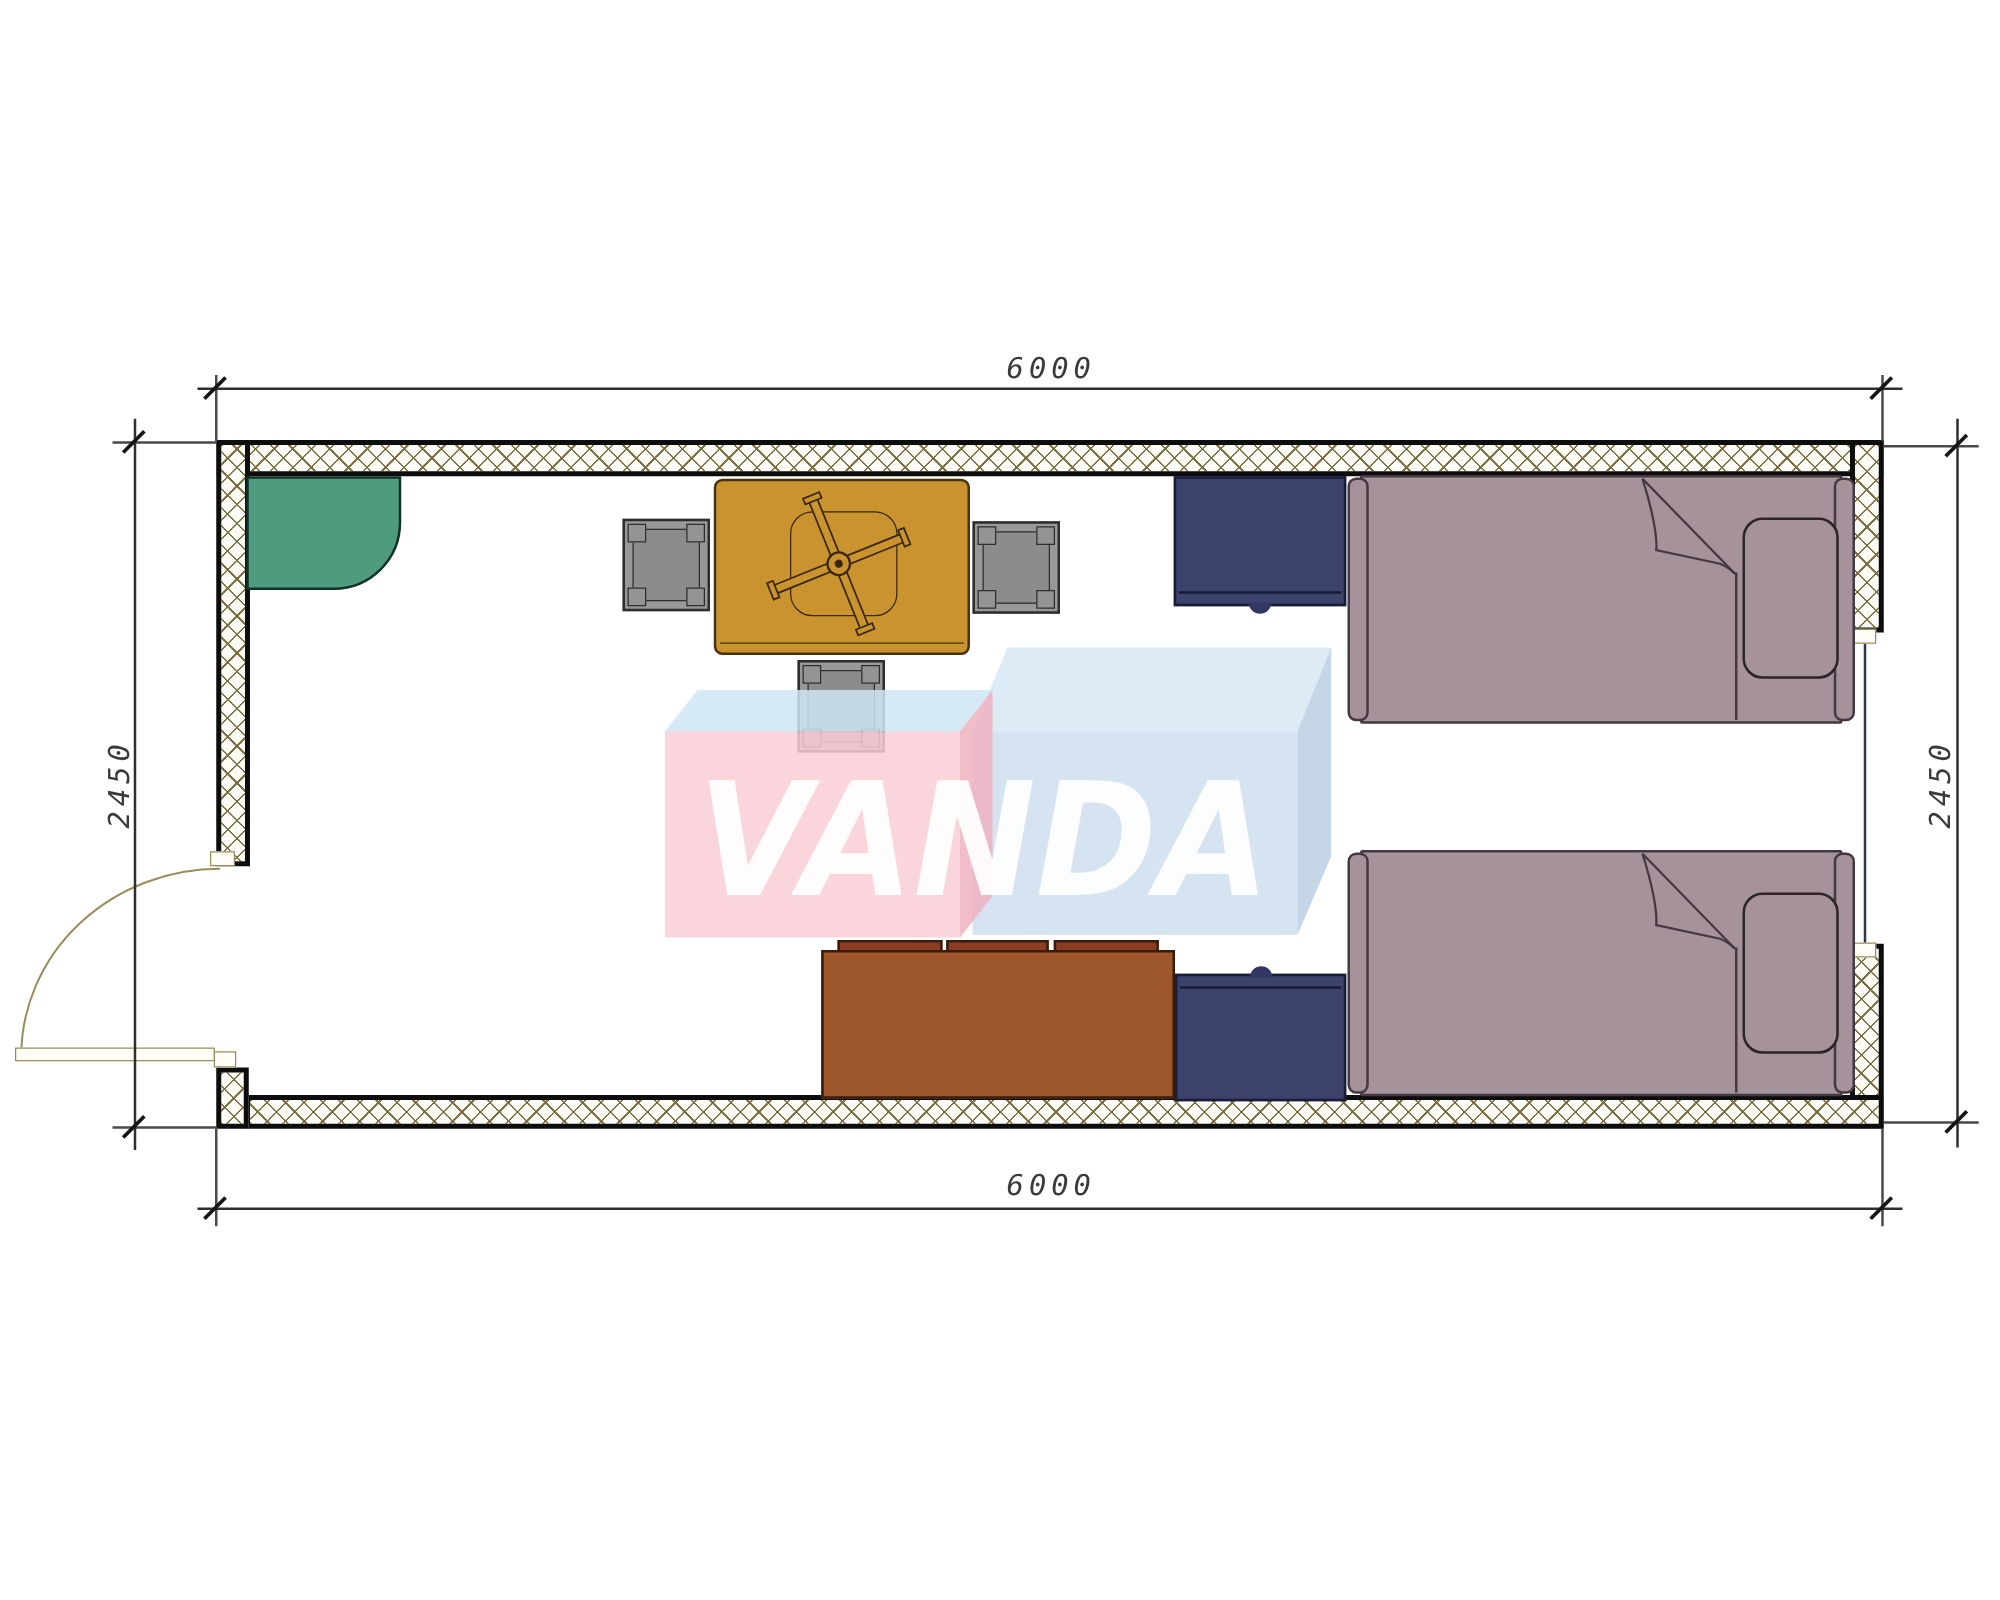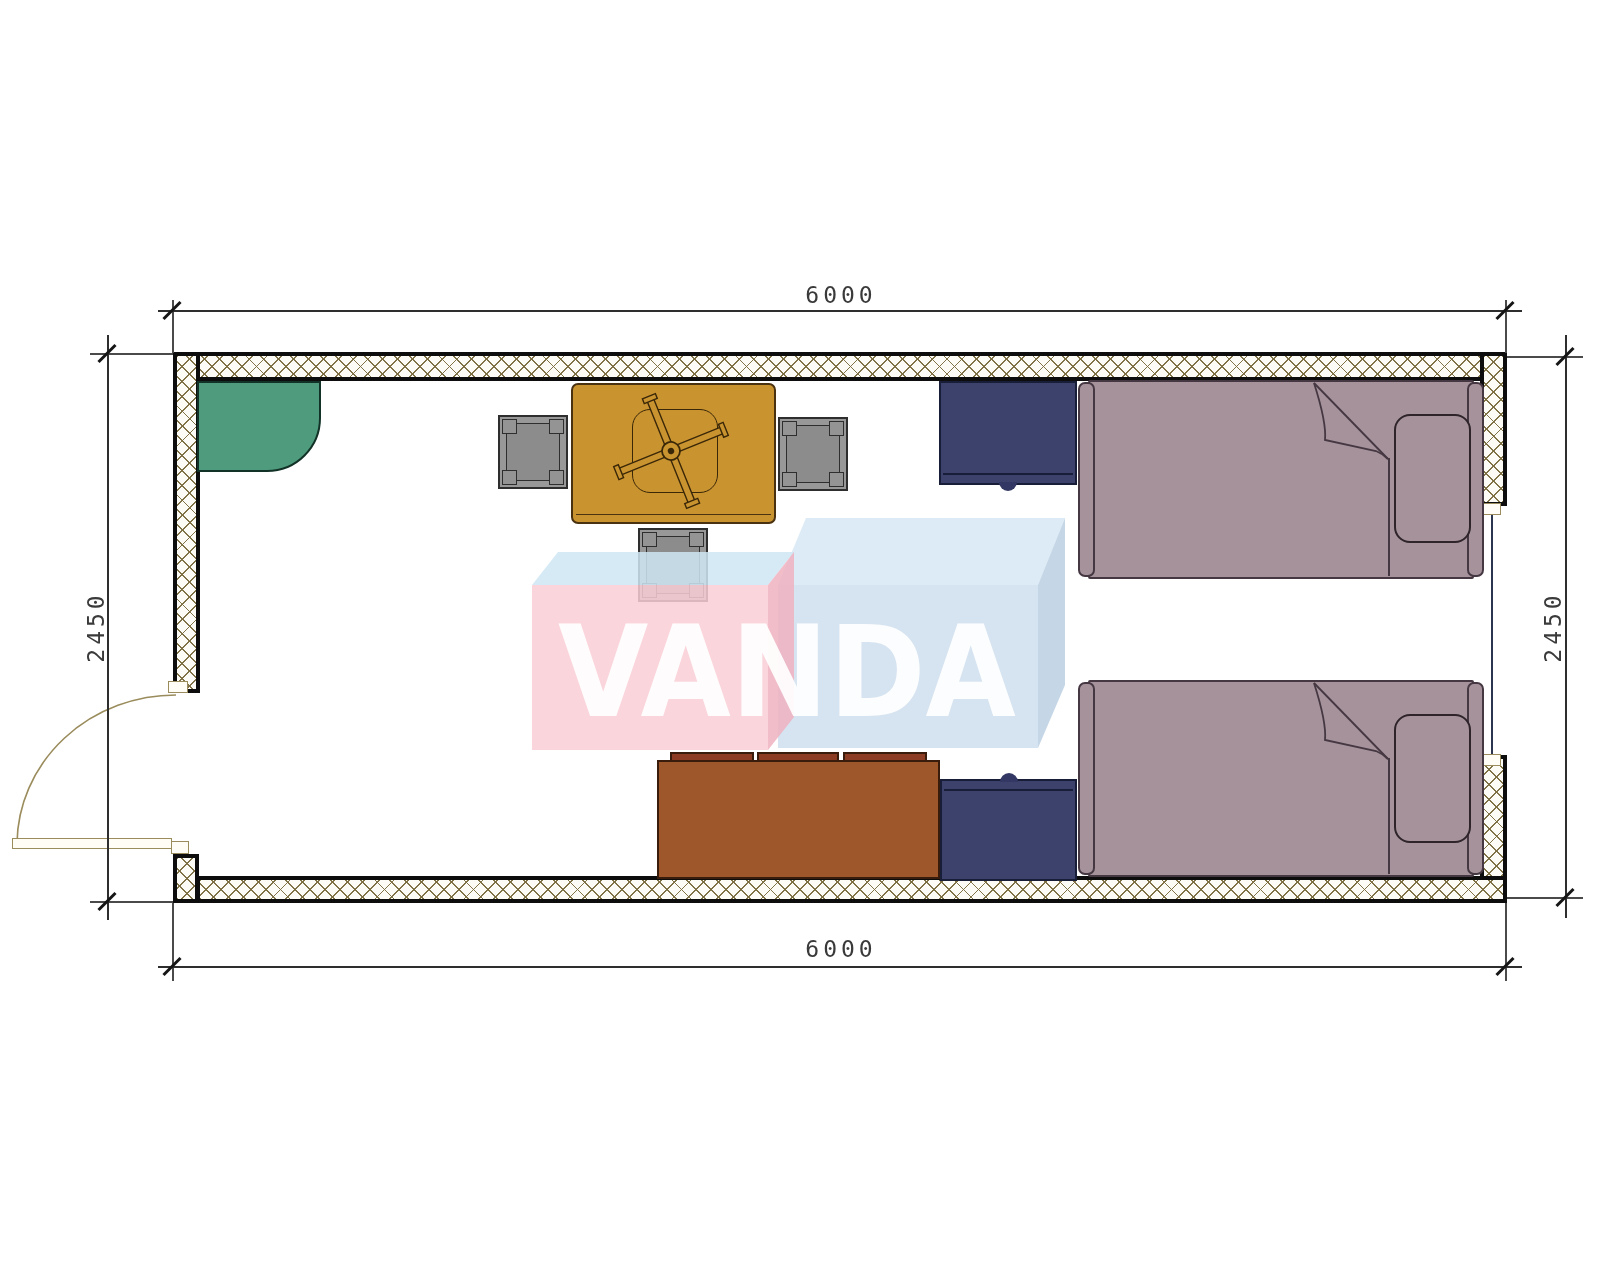--- a/index.html
+++ b/index.html
@@ -1,17 +1,17 @@
 <!DOCTYPE html>
 <html><head>
 <meta charset="utf-8">
 <style>
   html,body{margin:0;padding:0;background:#ffffff;}
   #plan{position:relative;width:1600px;height:1280px;background:#ffffff;overflow:hidden;
-        font-family:"DejaVu Sans",sans-serif;}
+        font-family:"DejaVu Sans",sans-serif;font-style:italic;}
   .abs{position:absolute;box-sizing:border-box;}
   
   .wall{position:absolute;box-sizing:border-box;border:4px solid #0d0d0d;background-color:#fcfbf6;
     background-image:
       repeating-linear-gradient(45deg, rgba(122,108,62,.95) 0 1.3px, transparent 1.3px 10.5px),
       repeating-linear-gradient(135deg, rgba(122,108,62,.95) 0 1.3px, transparent 1.3px 10.5px);}
   
   .cap{position:absolute;box-sizing:border-box;background:#fffdf6;border:1.5px solid #9a8c5c;}
   
   .dim-h{position:absolute;height:1.5px;background:#2e2e2e;}

